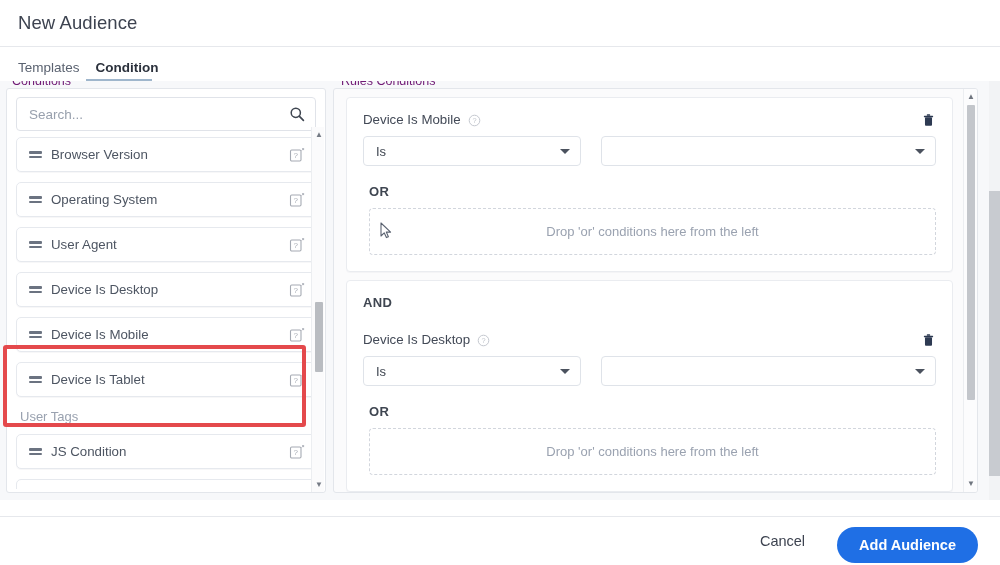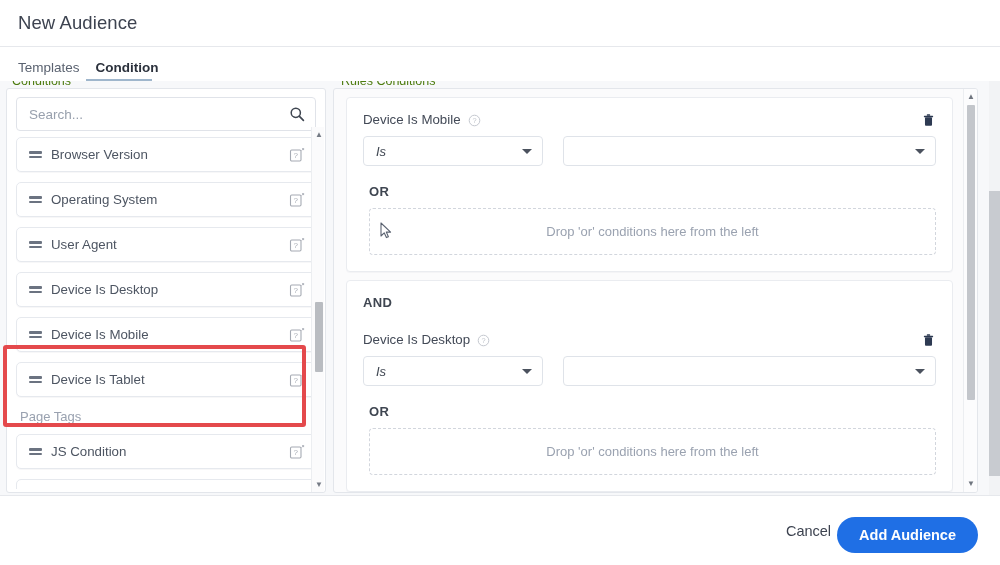--- a/index.html
+++ b/index.html
@@ -70,21 +70,21 @@
     height: 419px;
     background: #f7f8fa;
     overflow: hidden;
   }
 
   
   .section-caption {
     position: absolute;
     top: -7px;
     font-size: 12.5px;
-    color: #4d7c0f;
+    color: #701a75;
     white-space: nowrap;
   }
   .section-caption.left  { left: 12px; }
   .section-caption.right { left: 341px; }
 
   
   .left-panel {
     position: absolute;
     top: 7px; left: 6px;
     width: 320px; height: 405px;
@@ -238,21 +238,21 @@
     height: 30px;
     border: 1px solid #dfe3e9;
     border-radius: 4px;
     background: #fff;
     display: flex; align-items: center;
     padding: 0 10px 0 12px;
     font-size: 13px;
     color: #3f4651;
     cursor: pointer;
   }
-  .sel.op { width: 180px; font-style: italic; }
+  .sel.op { width: 218px; }
   .sel.val { flex: 1; }
   .sel .txt { flex: 1; }
   .caret {
     width: 0; height: 0;
     border-left: 5px solid transparent;
     border-right: 5px solid transparent;
     border-top: 5.5px solid #4b525e;
   }
   .or-label {
     font-size: 13px;
@@ -303,27 +303,28 @@
   .page-scroll .thumb {
     position: absolute; left: 0; top: 110px;
     width: 11px; height: 285px;
     background: #c8cbd0;
   }
 
   
   .footer {
     position: absolute;
     left: 0; right: 0; bottom: 0;
-    height: 70px;
+    height: 49px;
     background: #ffffff;
     border-top: 1px solid #e6e8ec;
     display: flex;
     align-items: center;
     justify-content: flex-end;
     padding-right: 22px;
+    gap: 26px;
   }
   .btn-cancel {
     background: none; border: none;
     font-size: 14.5px;
     color: #3d4350;
     cursor: pointer;
     font-family: "Liberation Sans", sans-serif;
   }
   .btn-primary {
     background: #1f6fe5;
@@ -455,21 +456,21 @@
           <span class="cond-label">Device Is Tablet</span>
           <span class="help-icon">
             <svg viewBox="0 0 16 16" width="16" height="16">
               <rect x="1.5" y="3" width="10.5" height="11" rx="1.2" fill="none" stroke="#6b7381" stroke-width="1.1"></rect>
               <text x="6.7" y="11.2" font-size="8" fill="#6b7381" text-anchor="middle" font-family="Liberation Sans, sans-serif">?</text>
               <path d="M12.6 3.6 L14.6 1.6 M14.6 1.6 L14.6 3.1 M14.6 1.6 L13.1 1.6" stroke="#6b7381" stroke-width="0.9" fill="none"></path>
             </svg>
           </span>
         </div>
 
-        <div class="group-title">Page Tags</div>
+        <div class="group-title">User Tags</div>
 
         <div class="cond-item">
           <span class="drag-handle">
               <i></i>
               <i></i>
             </span>
           <span class="cond-label">JS Condition</span>
           <span class="help-icon">
             <svg viewBox="0 0 16 16" width="16" height="16">
               <rect x="1.5" y="3" width="10.5" height="11" rx="1.2" fill="none" stroke="#6b7381" stroke-width="1.1"></rect>

